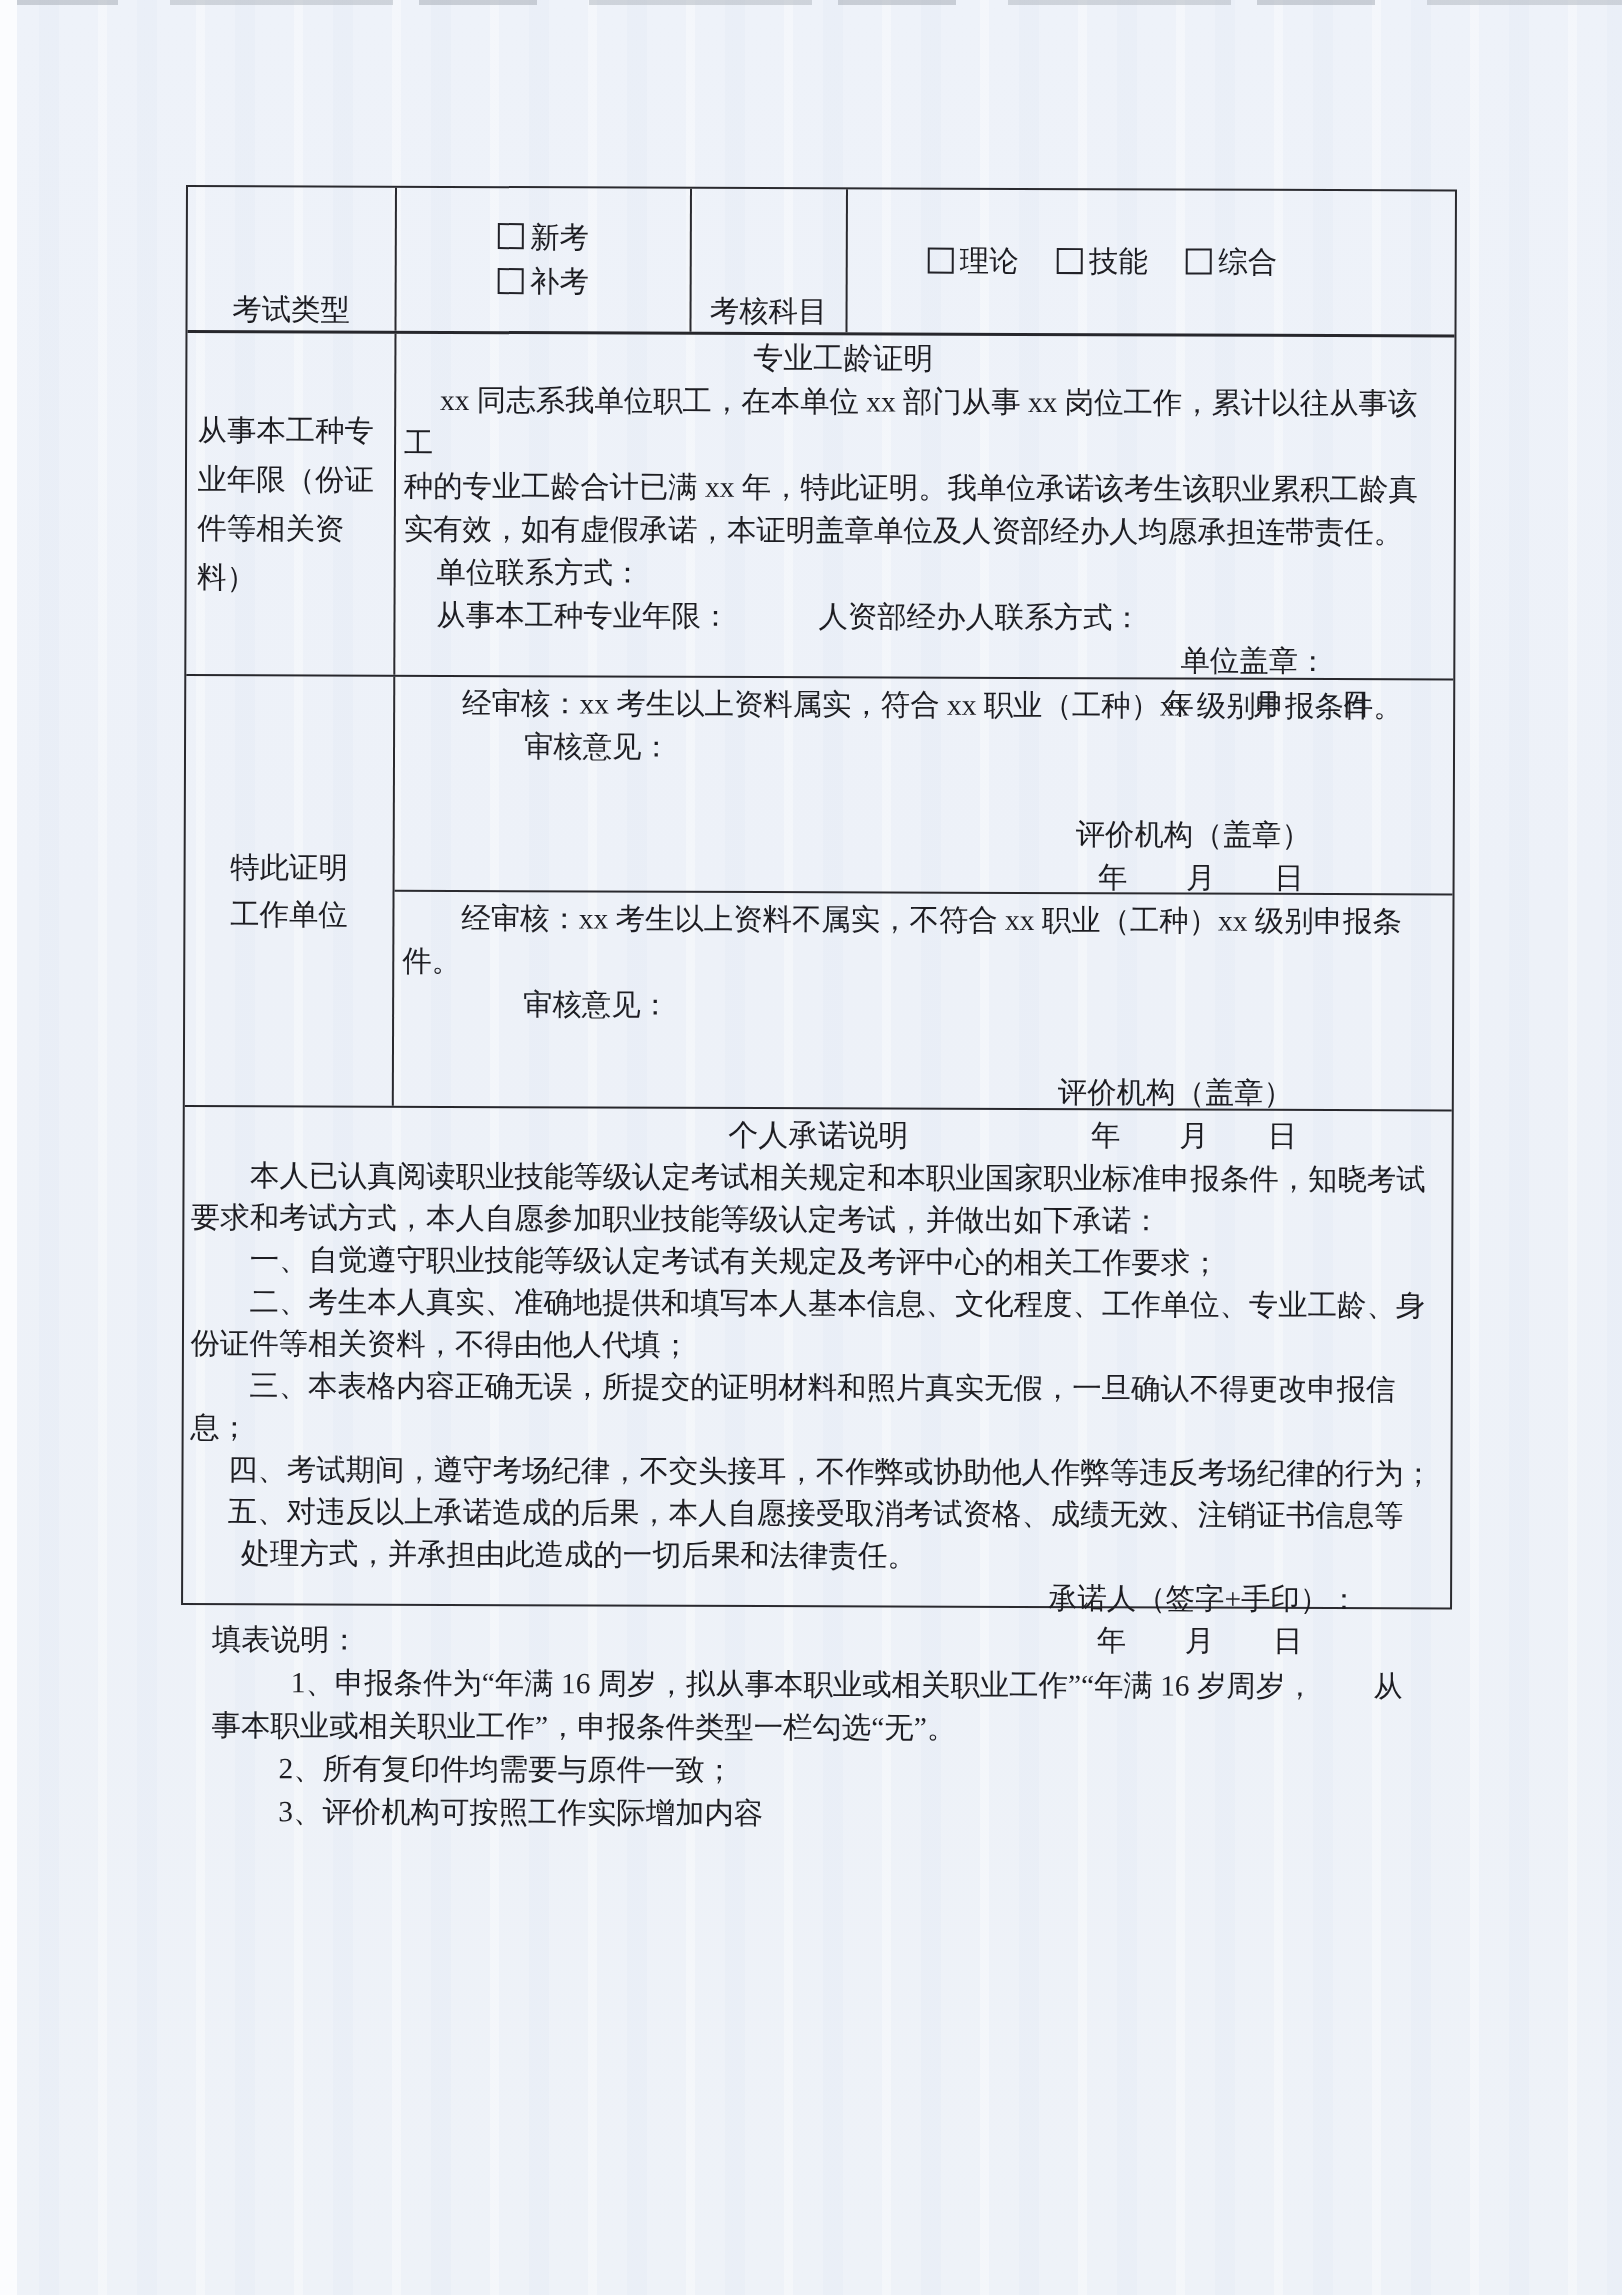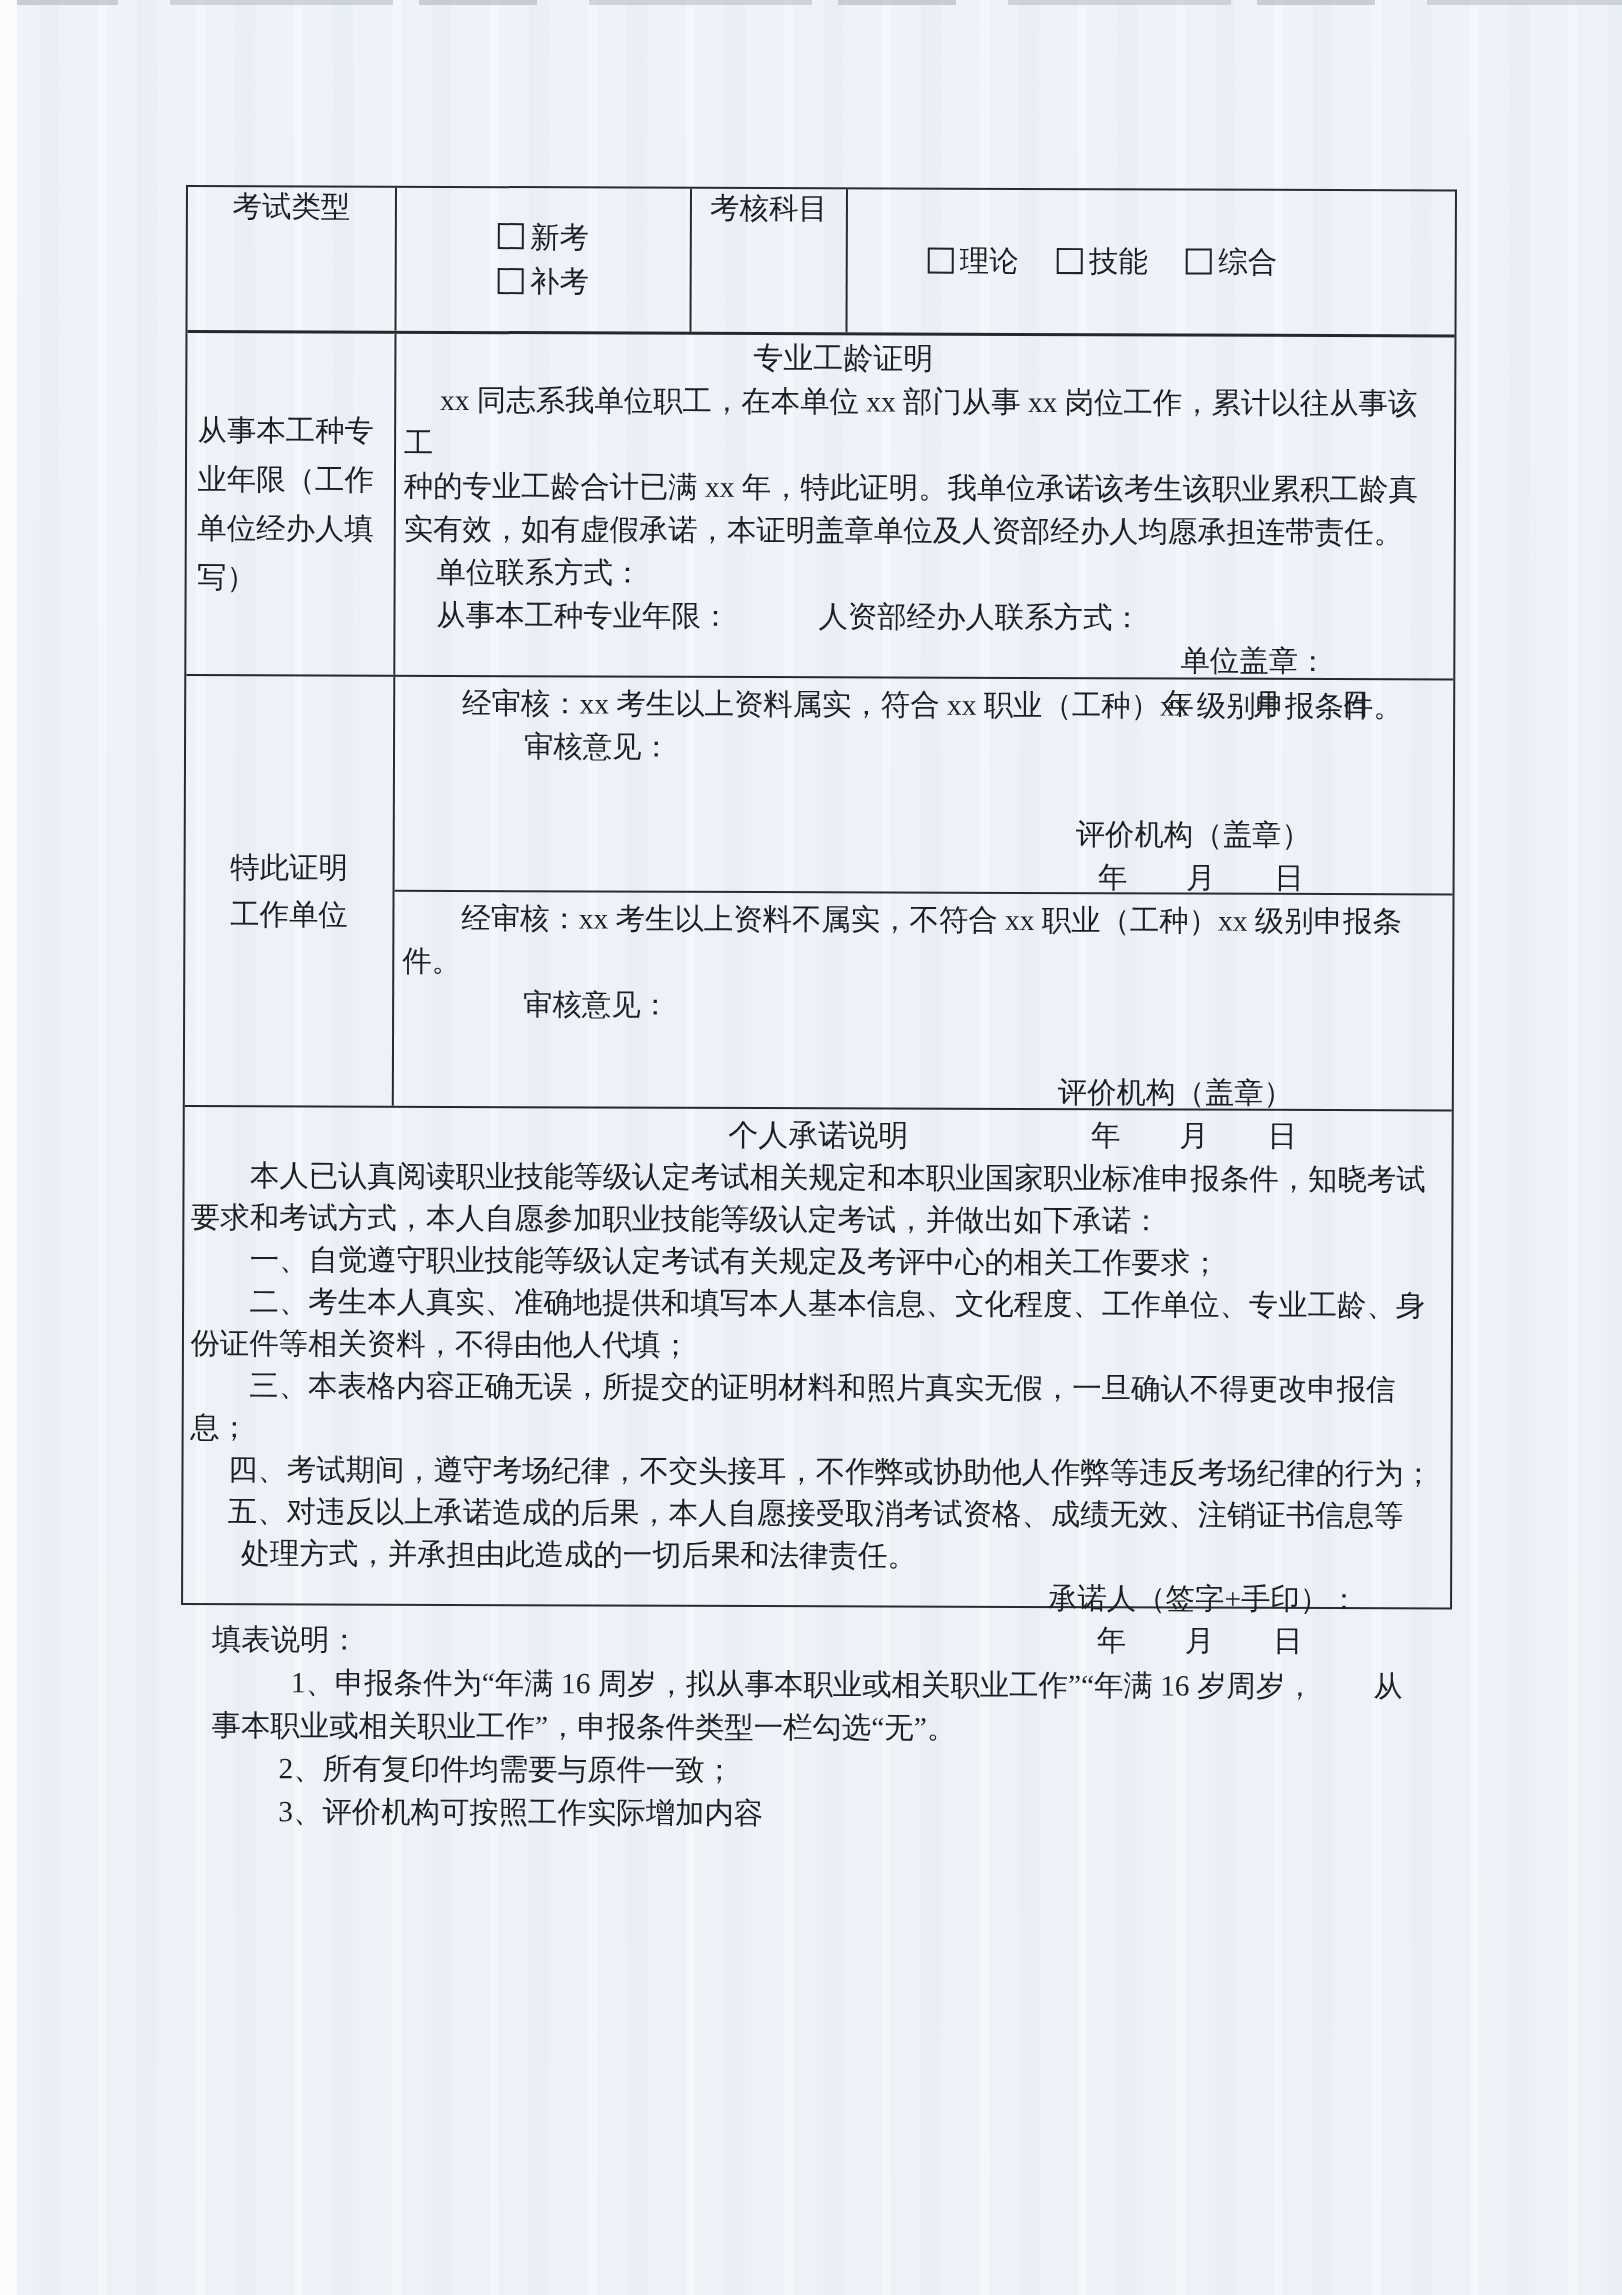--- a/index.html
+++ b/index.html
@@ -34,21 +34,21 @@
   .r1{height:146px;border-bottom:3.3px solid #27272c;}
   .r2{height:343px;border-bottom:2.6px solid #27272c;}
   .r3{height:431px;border-bottom:2.6px solid #27272c;}
   .r4{height:496px;display:block;}
   .cell{box-sizing:border-box;}
   .vline{border-right:2px solid #2a2a2f;}
   .c1{width:209px;}
   .c2{width:295px;}
   .c3{width:156px;}
   .c4{flex:1;}
-  .label-cell{display:flex;align-items:flex-start;justify-content:center;text-align:center;}
+  .label-cell{display:flex;align-items:flex-end;justify-content:center;text-align:center;}
   .side-cell{width:209px;display:flex;flex-direction:column;align-items:flex-start;justify-content:center;padding:0 10.5px;line-height:49px;}
   .side-cell.centered{align-items:center;text-align:center;line-height:47px;}
   .content-cell{flex:1;padding:1.3px 7.9px;box-sizing:border-box;}
   .subcol{flex:1;display:flex;flex-direction:column;box-sizing:border-box;}
   .subcell{box-sizing:border-box;padding:5.2px 7.9px;}
   .sub-a{height:215px;border-bottom:2px solid #2a2a2f;}
   .sub-b{flex:1;}
 
   .line{line-height:43px;}
   .cert-title{line-height:44px;text-align:center;margin-right:164px;font-size:30px;}
@@ -120,21 +120,21 @@
           <div class="cbrow">
             <span class="cb-line"><span class="cb"></span><span>理论</span></span>
             <span class="cb-line"><span class="cb"></span><span>技能</span></span>
             <span class="cb-line"><span class="cb"></span><span>综合</span></span>
           </div>
         </div>
       </div>
 
       <div class="row r2">
         <div class="cell side-cell vline">
-          <span>从事本工种专业年限（工作单位经办人填写）</span>
+          <span>从事本工种专业年限（份证件等相关资料）</span>
         </div>
         <div class="cell content-cell">
           <div class="cert-title">专业工龄证明</div>
           <div class="line ind-para">xx 同志系我单位职工，在本单位 xx 部门从事 xx 岗位工作，累计以往从事该工</div>
           <div class="line">种的专业工龄合计已满 xx 年，特此证明。我单位承诺该考生该职业累积工龄真</div>
           <div class="line">实有效，如有虚假承诺，本证明盖章单位及人资部经办人均愿承担连带责任。</div>
           <div class="line ind-50">单位联系方式：</div>
           <div class="line ind-50"><span>从事本工种专业年限：</span><span>　　　</span><span>人资部经办人联系方式：</span></div>
           <div class="line t-right pr180">单位盖章：</div>
           <div class="line t-right pr115">年　　月　　日</div>

